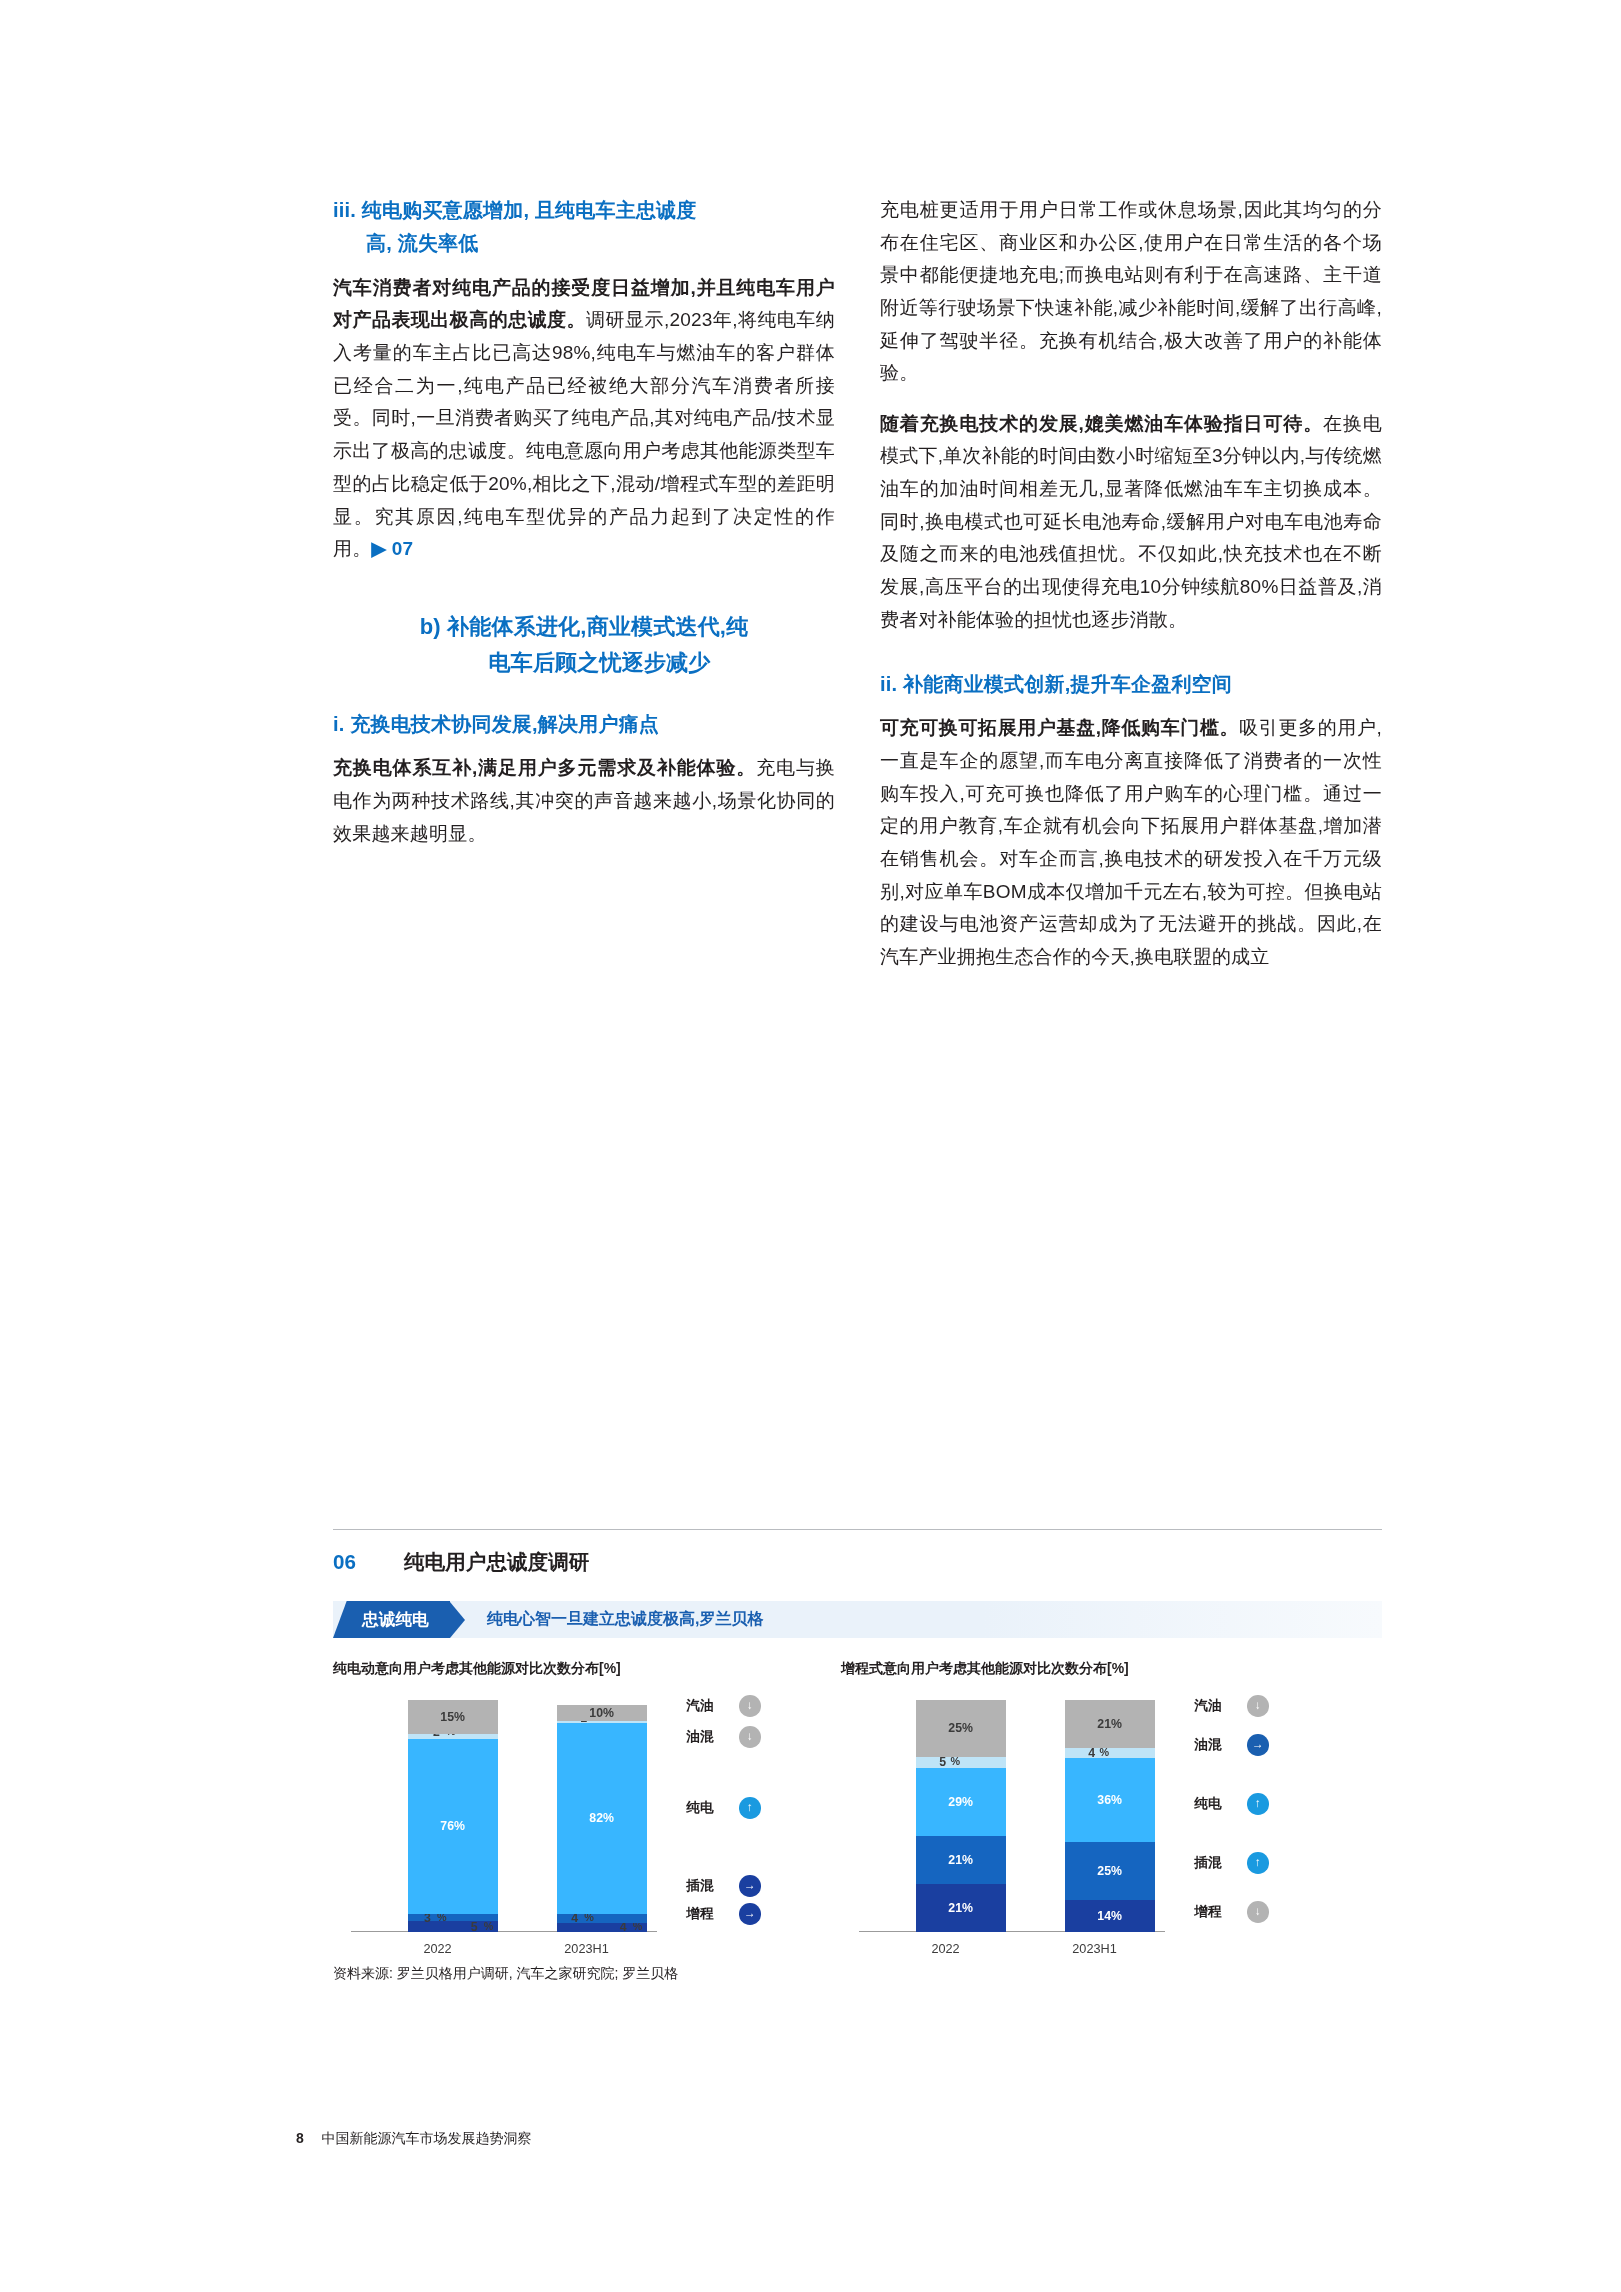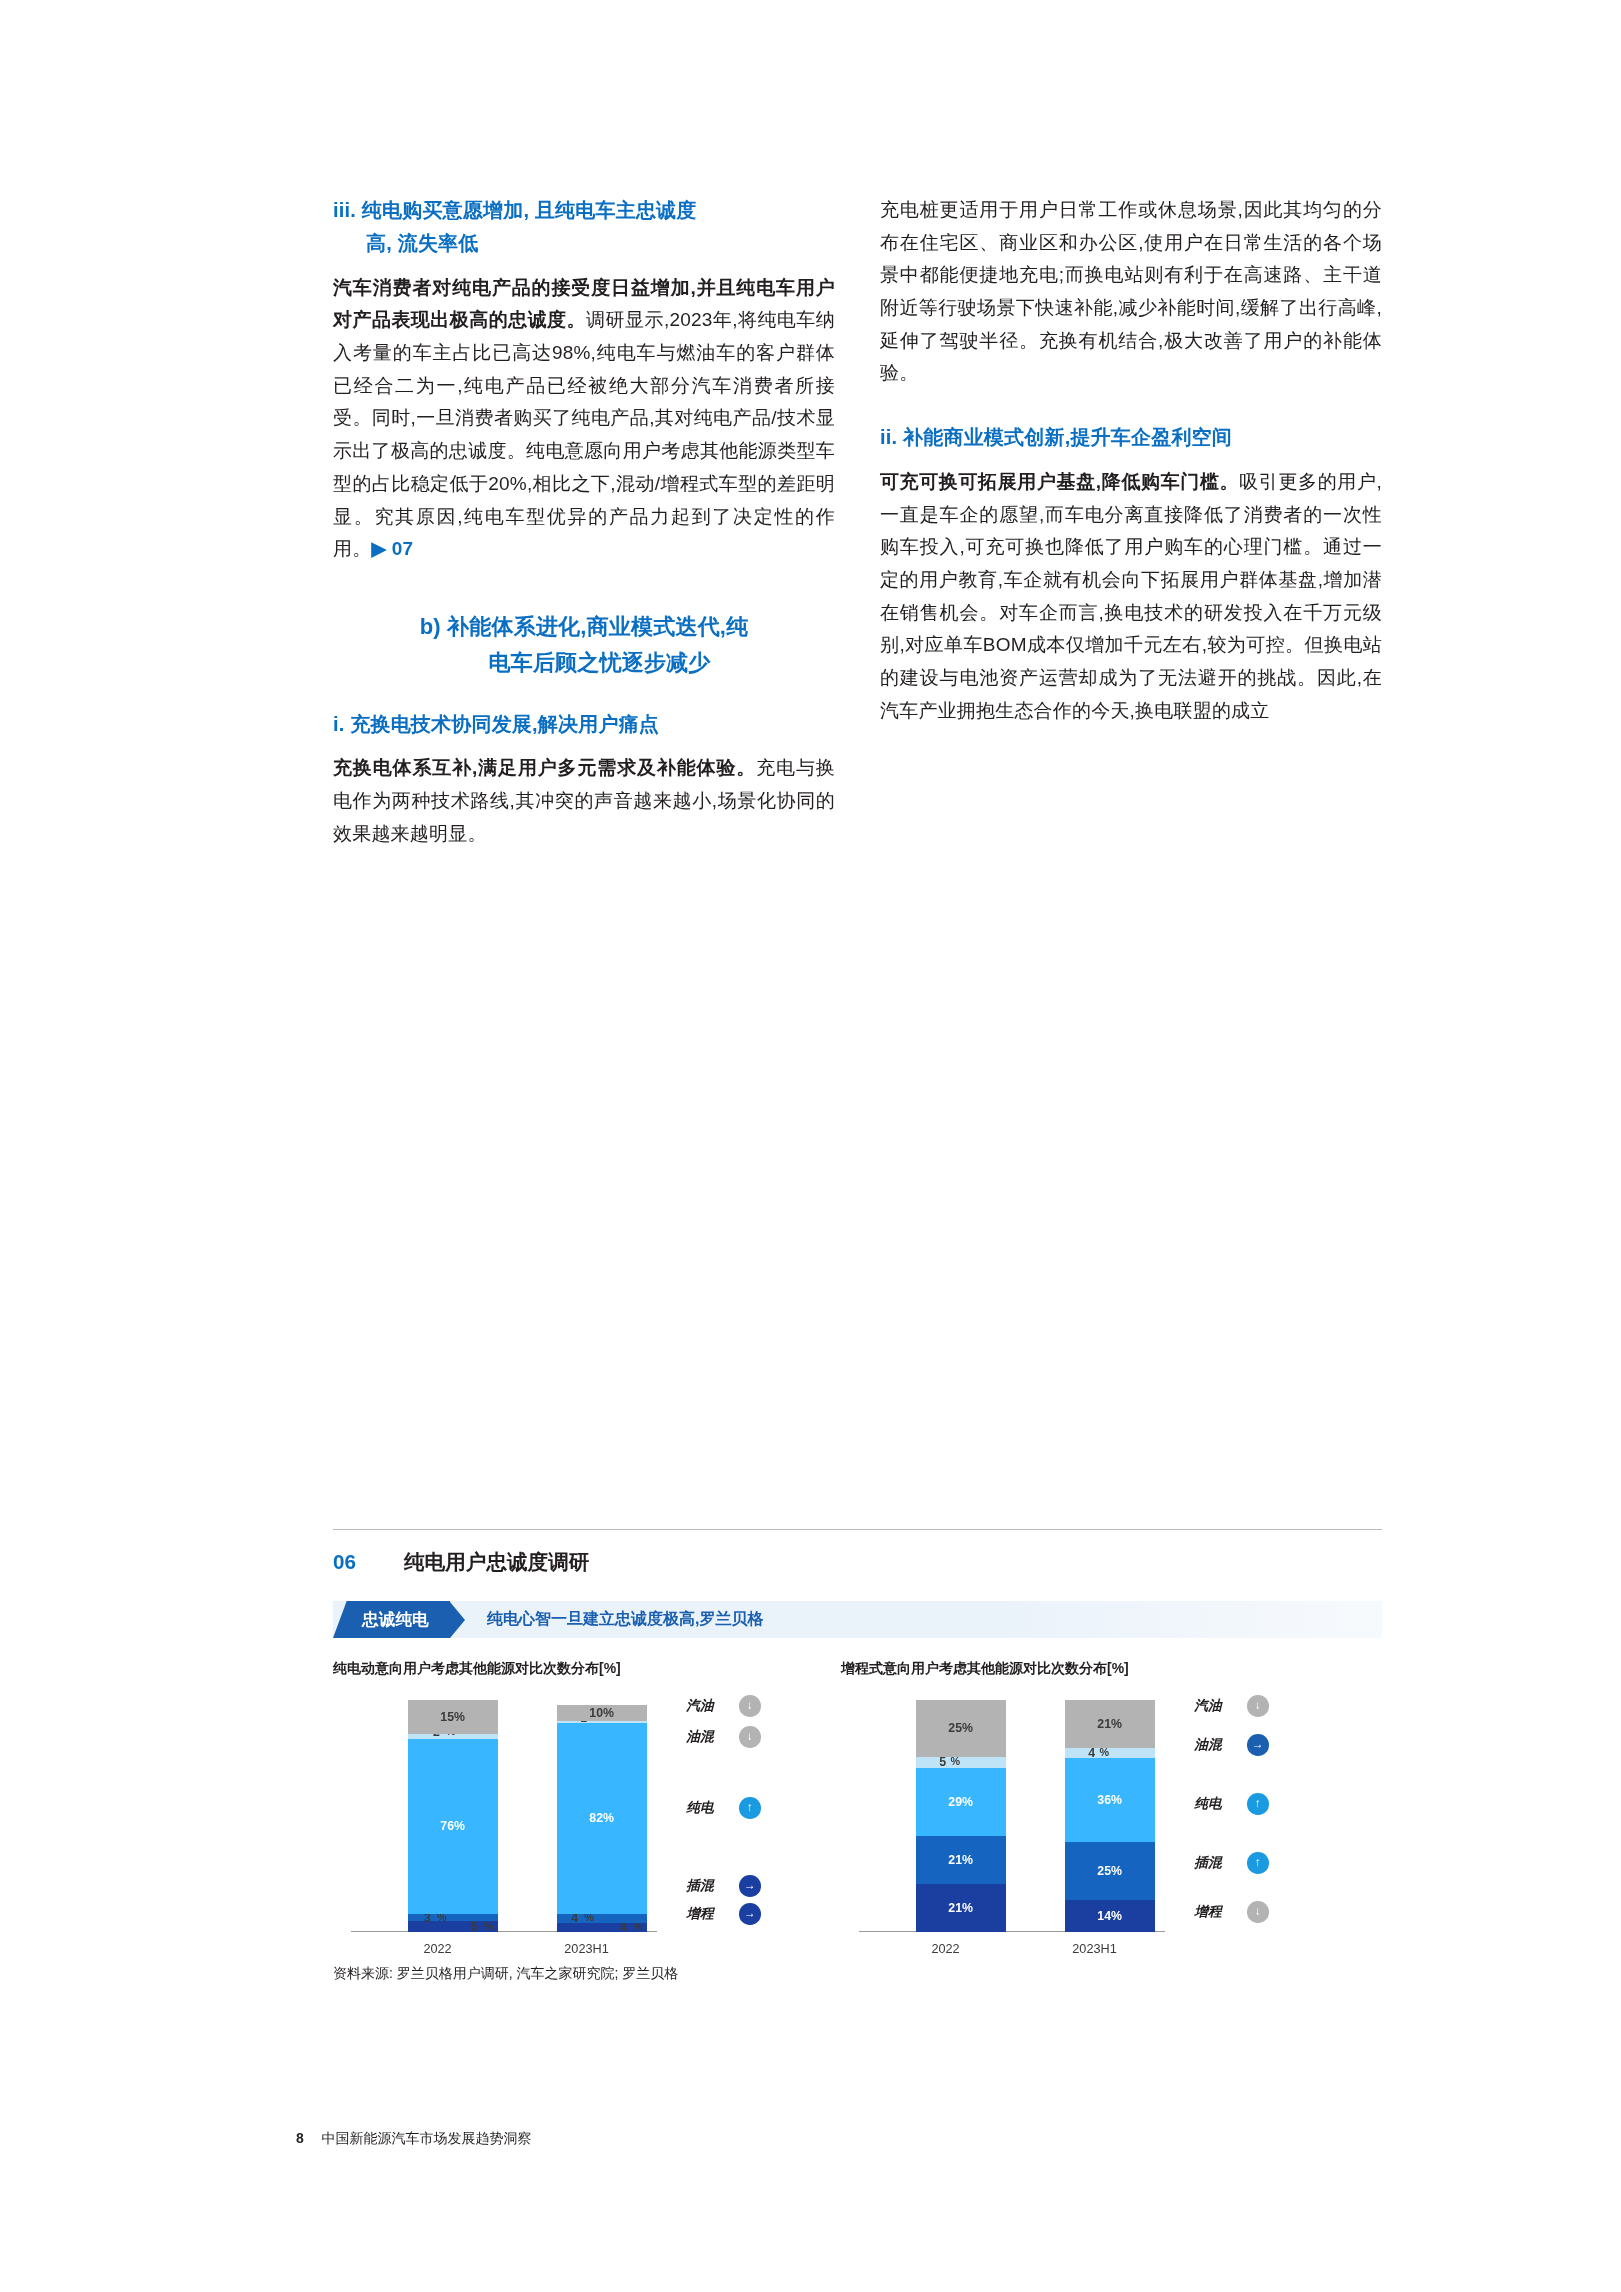--- a/index.html
+++ b/index.html
@@ -211,21 +211,20 @@
   .x-label {
     width: 90px;
     text-align: center;
     font-size: 12.7px;
     color: #3b3b3b;
   }
   .legend {
     position: relative;
     width: 157px;
     height: 245px;
-    font-style: italic;
   }
   .legend-item {
     position: absolute;
     display: flex;
     align-items: center;
     gap: 9.8px;
     font-size: 13.7px;
     font-weight: bold;
     color: #231f20;
   }
@@ -282,20 +281,21 @@
 
     <h3 class="sub-head">i. 充换电技术协同发展,解决用户痛点</h3>
 
     <p class="para"><span class="b">充换电体系互补,满足用户多元需求及补能体验。</span><span>充电与换电作为两种技术路线,其冲突的声音越来越小,场景化协同的效果越来越明显。</span></p>
   </div>
 
   <div class="col col-right">
 
     <p class="para">充电桩更适用于用户日常工作或休息场景,因此其均匀的分布在住宅区、商业区和办公区,使用户在日常生活的各个场景中都能便捷地充电;而换电站则有利于在高速路、主干道附近等行驶场景下快速补能,减少补能时间,缓解了出行高峰,延伸了驾驶半径。充换有机结合,极大改善了用户的补能体验。</p>
 
+    <p class="para"><span class="b">随着充换电技术的发展,媲美燃油车体验指日可待。</span><span>在换电模式下,单次补能的时间由数小时缩短至3分钟以内,与传统燃油车的加油时间相差无几,显著降低燃油车车主切换成本。同时,换电模式也可延长电池寿命,缓解用户对电车电池寿命及随之而来的电池残值担忧。不仅如此,快充技术也在不断发展,高压平台的出现使得充电10分钟续航80%日益普及,消费者对补能体验的担忧也逐步消散。</span></p>
 
     <div class="spacer-sm"></div>
 
     <h3 class="sub-head">ii. 补能商业模式创新,提升车企盈利空间</h3>
 
     <p class="para"><span class="b">可充可换可拓展用户基盘,降低购车门槛。</span><span>吸引更多的用户,一直是车企的愿望,而车电分离直接降低了消费者的一次性购车投入,可充可换也降低了用户购车的心理门槛。通过一定的用户教育,车企就有机会向下拓展用户群体基盘,增加潜在销售机会。对车企而言,换电技术的研发投入在千万元级别,对应单车BOM成本仅增加千元左右,较为可控。但换电站的建设与电池资产运营却成为了无法避开的挑战。因此,在汽车产业拥抱生态合作的今天,换电联盟的成立</span></p>
   </div>
 
   <div class="figure">
     <div class="fig-rule"></div>

